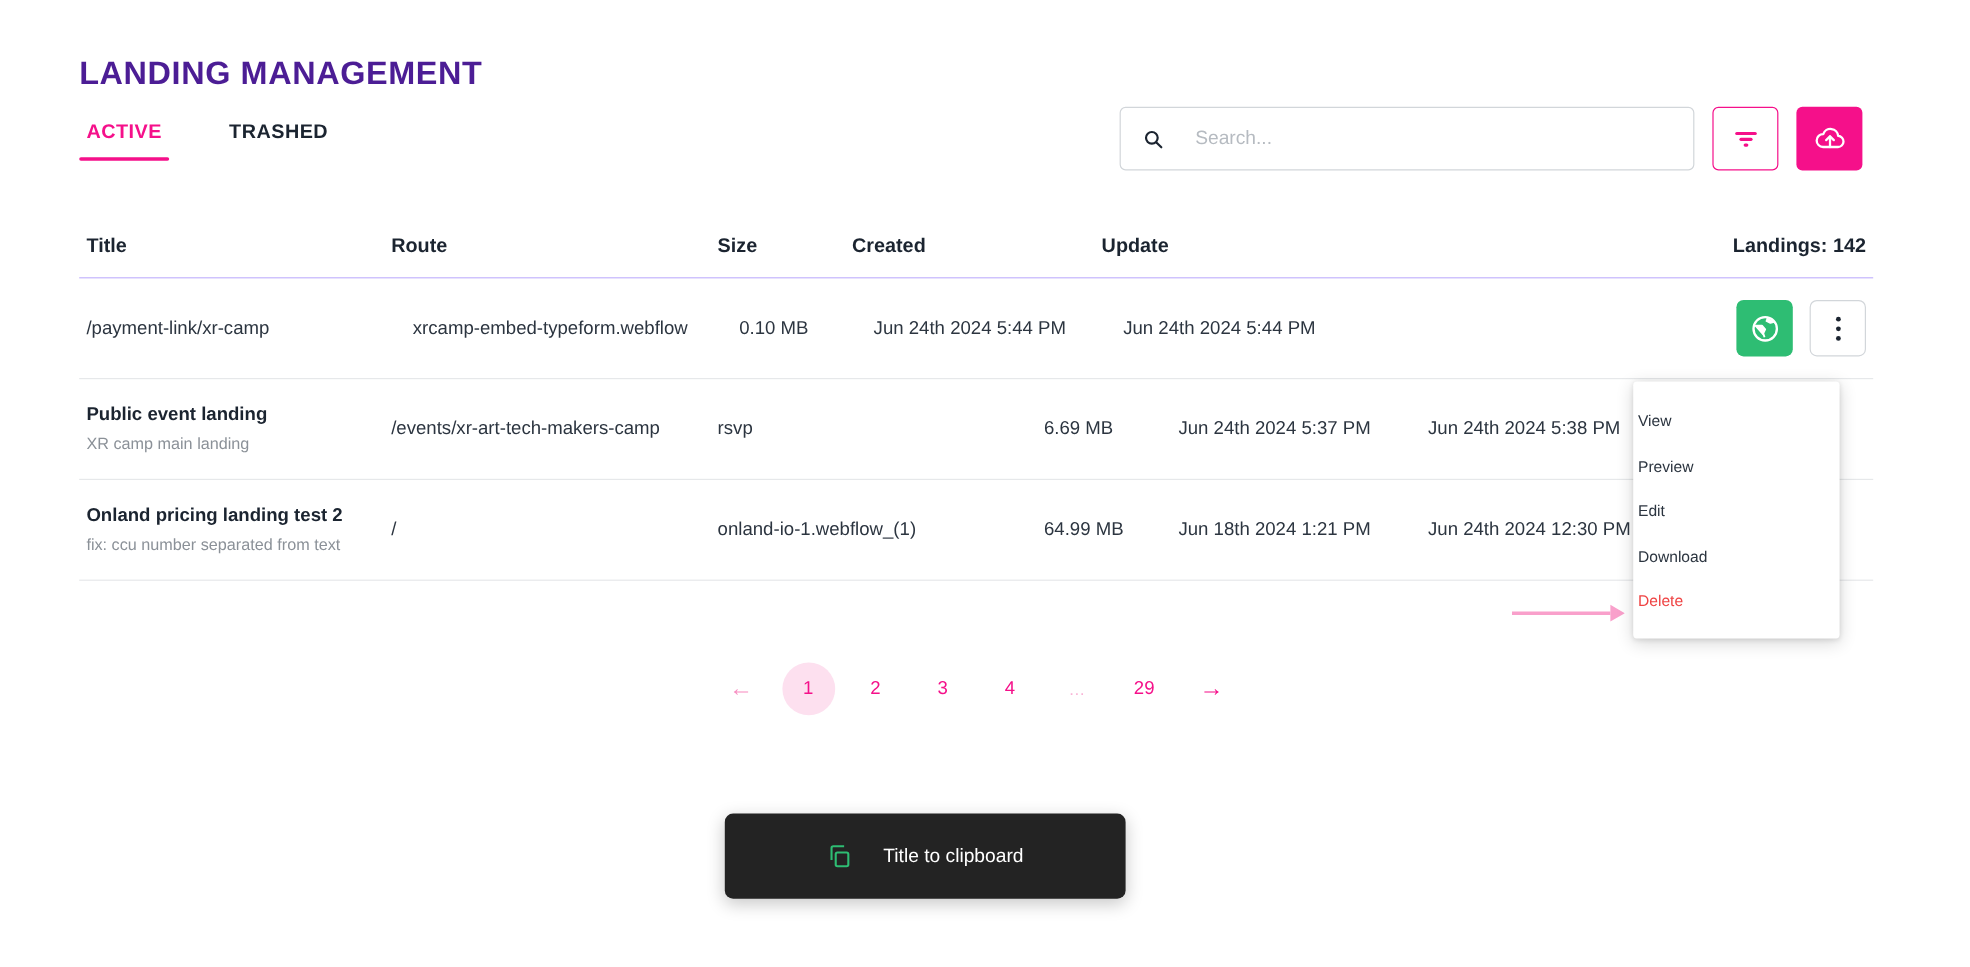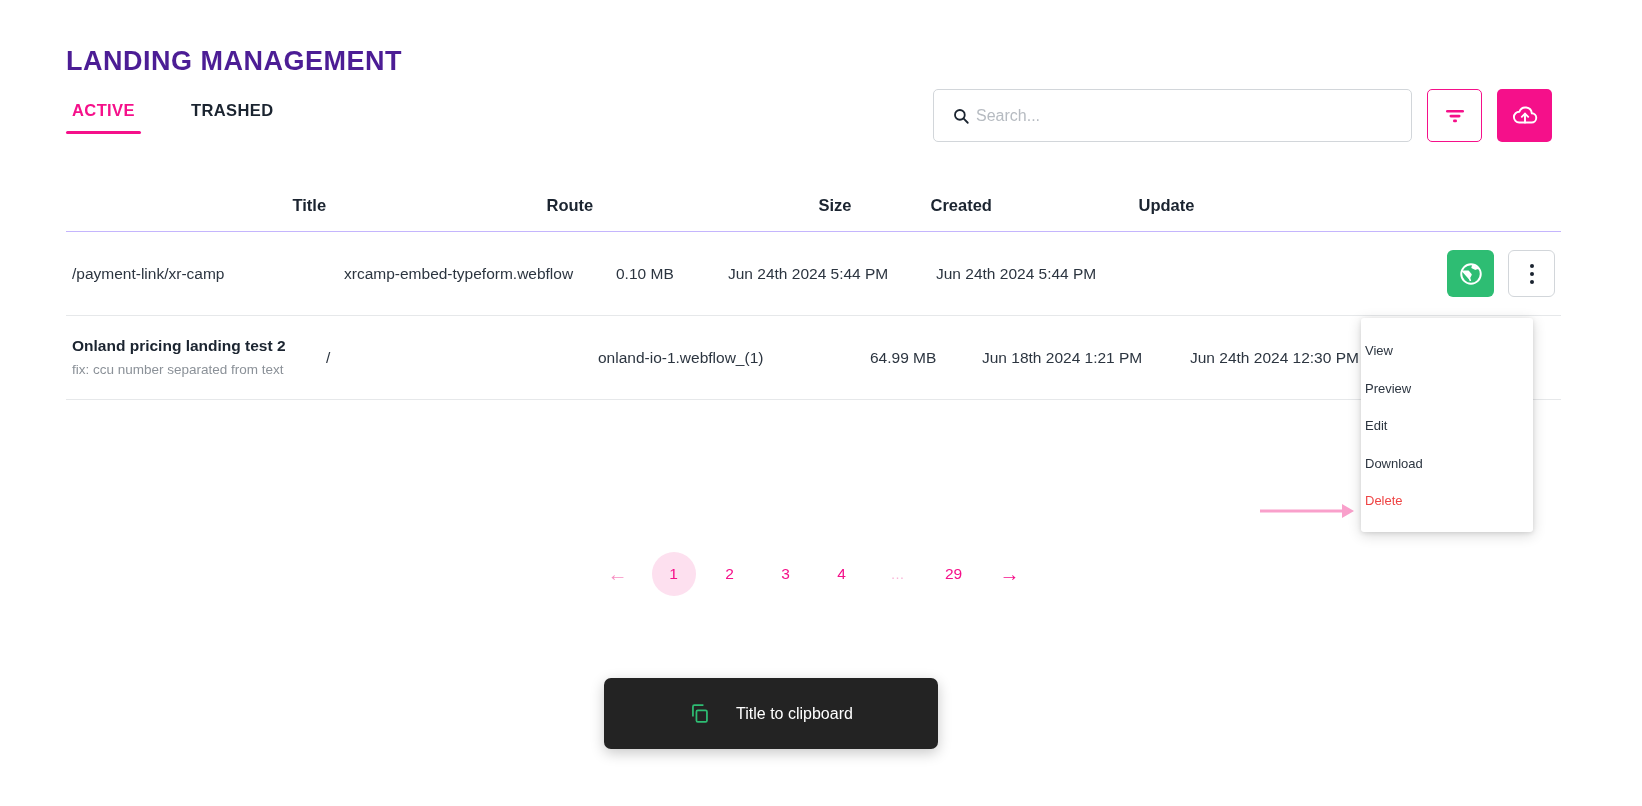--- a/index.html
+++ b/index.html
@@ -32,21 +32,21 @@
   .tab.active::after {
     content: ""; position: absolute; left: 0; right: 0; bottom: 0;
     height: 3px; background: #f5108a; border-radius: 2px;
   }
 
   
   .search-wrap {
     position: absolute; left: 933px; top: 89px;
     width: 479px; height: 53px;
     border: 1px solid #d2d6da; border-radius: 5px;
-    display: flex; align-items: center; padding: 0 18px; gap: 4px;
+    display: flex; align-items: center; padding: 0 18px; gap: 24px;
     background: #fff;
   }
   .search-icon { width: 18px; height: 18px; flex: none; color: #1b2430; display:block; }
   .search-input {
     border: none; outline: none; flex: 1;
     font-size: 16px; font-family: inherit; color: #1b2430;
     background: transparent;
   }
   .search-input::placeholder { color: #b6bbc1; }
 
@@ -181,20 +181,21 @@
   </button>
 
   <div class="table">
 
     <div class="row head">
       <div class="c c-title">Title</div>
       <div class="c c-route">Route</div>
       <div class="c c-size">Size</div>
       <div class="c c-created">Created</div>
       <div class="c c-update">Update</div>
+      <div class="c c-acts">Landings: 142</div>
     </div>
 
     <div class="row">
       <div class="c c-route">/payment-link/xr-camp</div>
       <div class="c c-file">xrcamp-embed-typeform.webflow</div>
       <div class="c c-size">0.10 MB</div>
       <div class="c c-created">Jun 24th 2024 5:44 PM</div>
       <div class="c c-update">Jun 24th 2024 5:44 PM</div>
       <div class="c c-acts">
         <button class="globe-btn">
@@ -205,20 +206,32 @@
           </svg>
         </button>
         <button class="dots-btn">
           <i></i>
           <i></i>
           <i></i>
         </button>
       </div>
     </div>
 
+    <div class="row">
+      <div class="c c-title">
+        <div class="title-main">Public event landing</div>
+        <div class="title-sub">XR camp main landing</div>
+      </div>
+      <div class="c c-route">/events/xr-art-tech-makers-camp</div>
+      <div class="c c-file">rsvp</div>
+      <div class="c c-size">6.69 MB</div>
+      <div class="c c-created">Jun 24th 2024 5:37 PM</div>
+      <div class="c c-update">Jun 24th 2024 5:38 PM</div>
+      <div class="c c-acts"></div>
+    </div>
 
     <div class="row">
       <div class="c c-title">
         <div class="title-main">Onland pricing landing test 2</div>
         <div class="title-sub">fix: ccu number separated from text</div>
       </div>
       <div class="c c-route">/</div>
       <div class="c c-file">onland-io-1.webflow_(1)</div>
       <div class="c c-size">64.99 MB</div>
       <div class="c c-created">Jun 18th 2024 1:21 PM</div>

